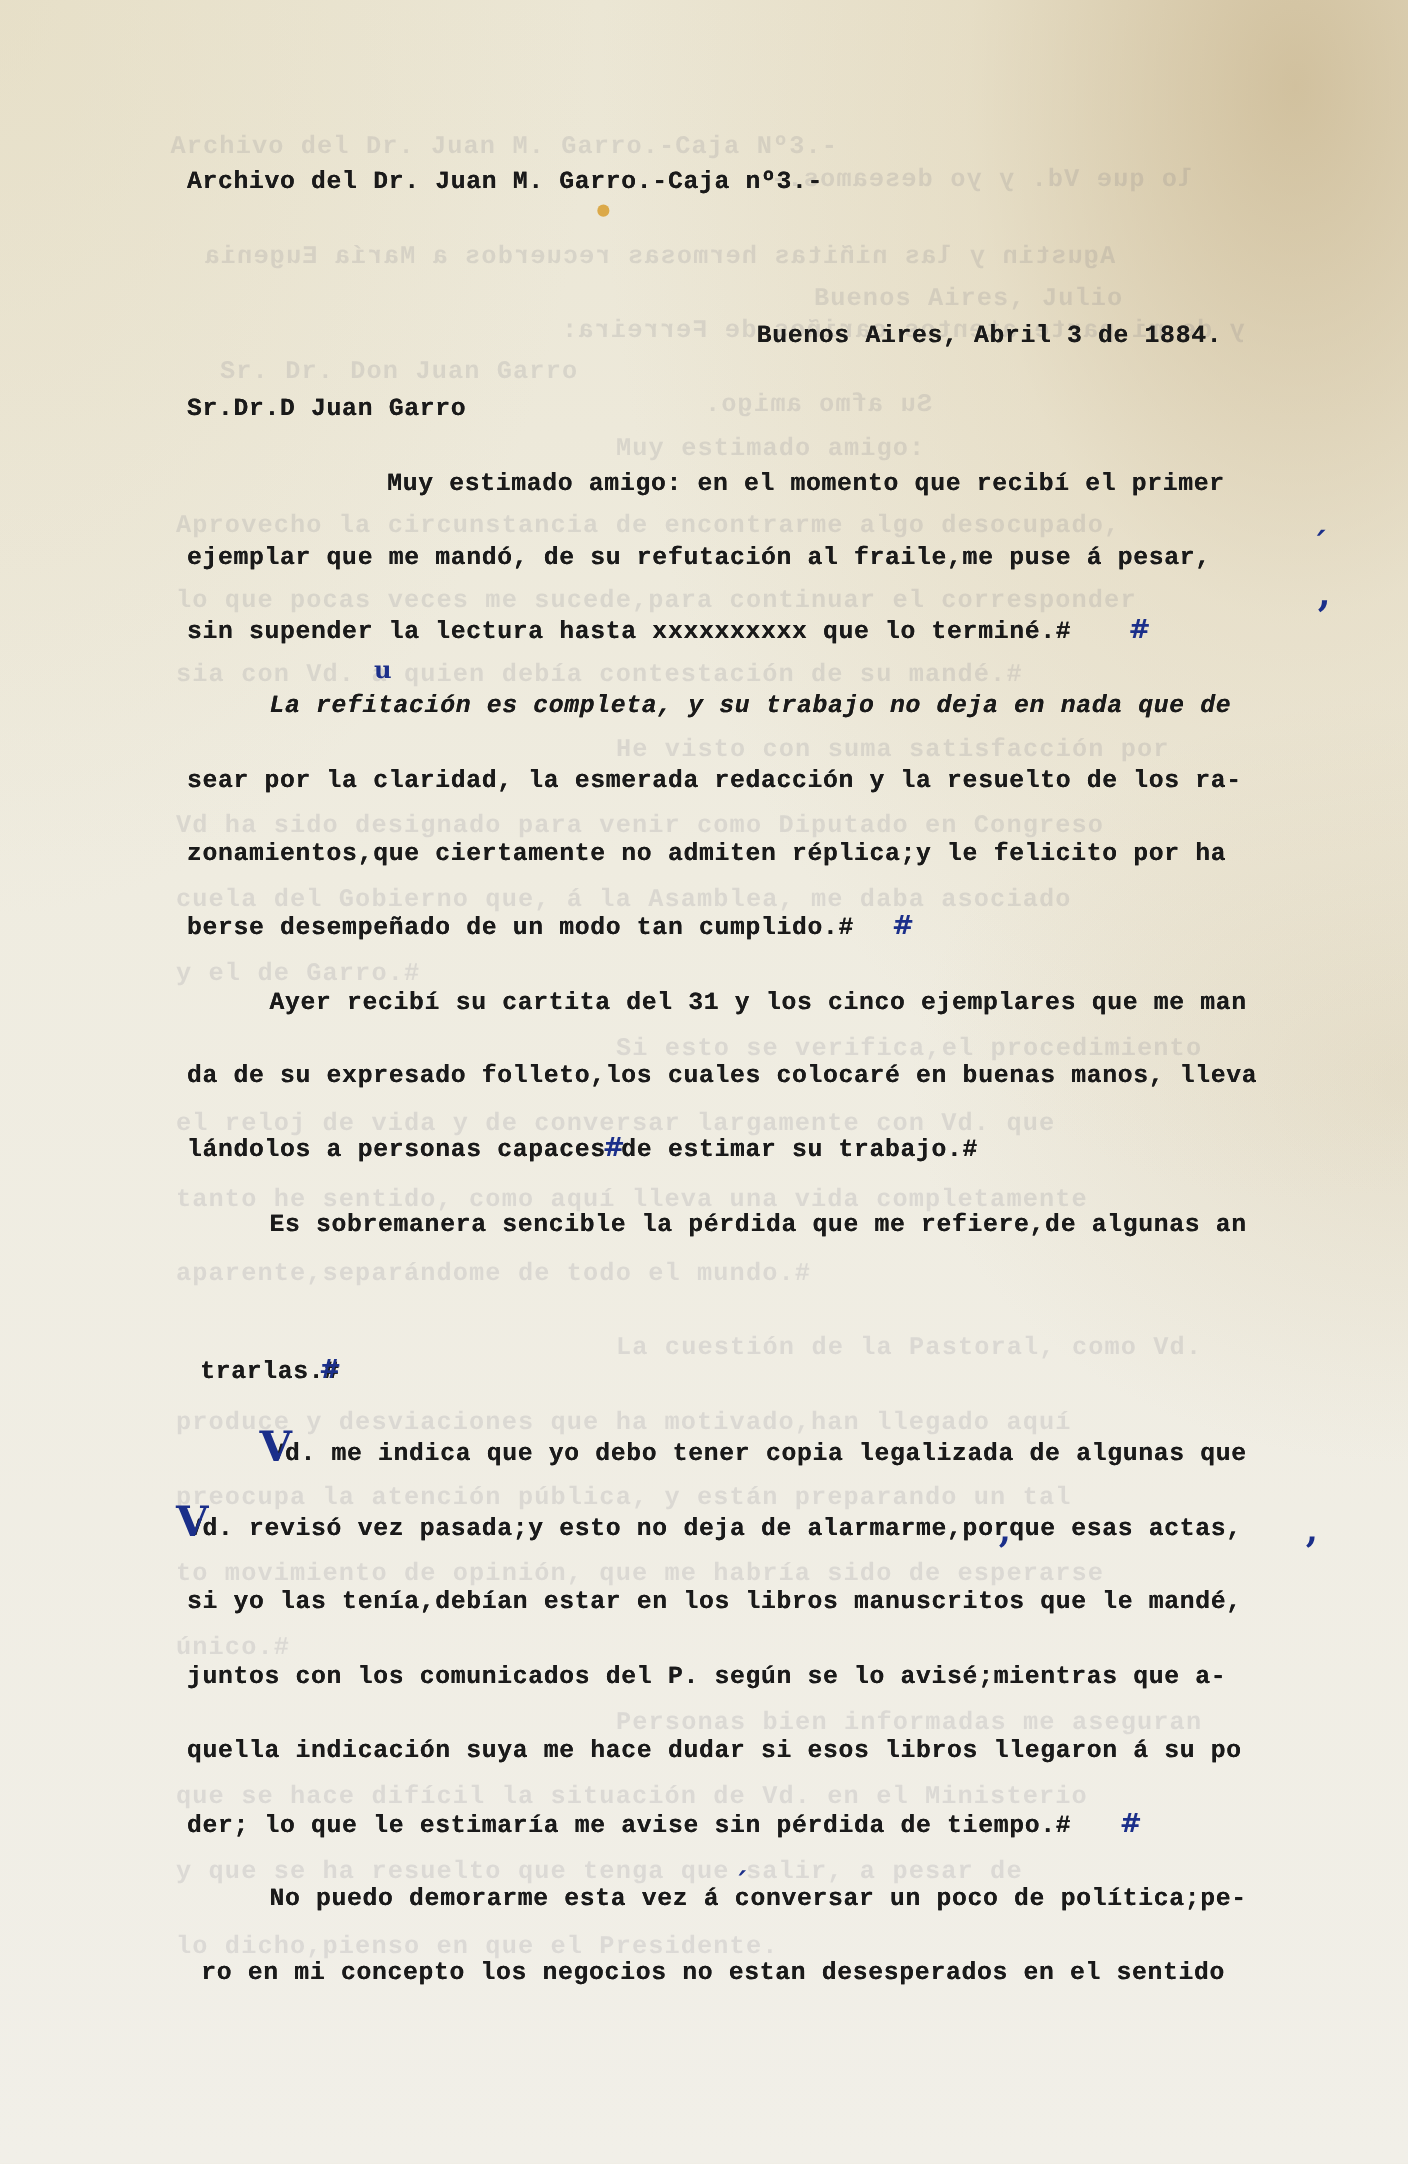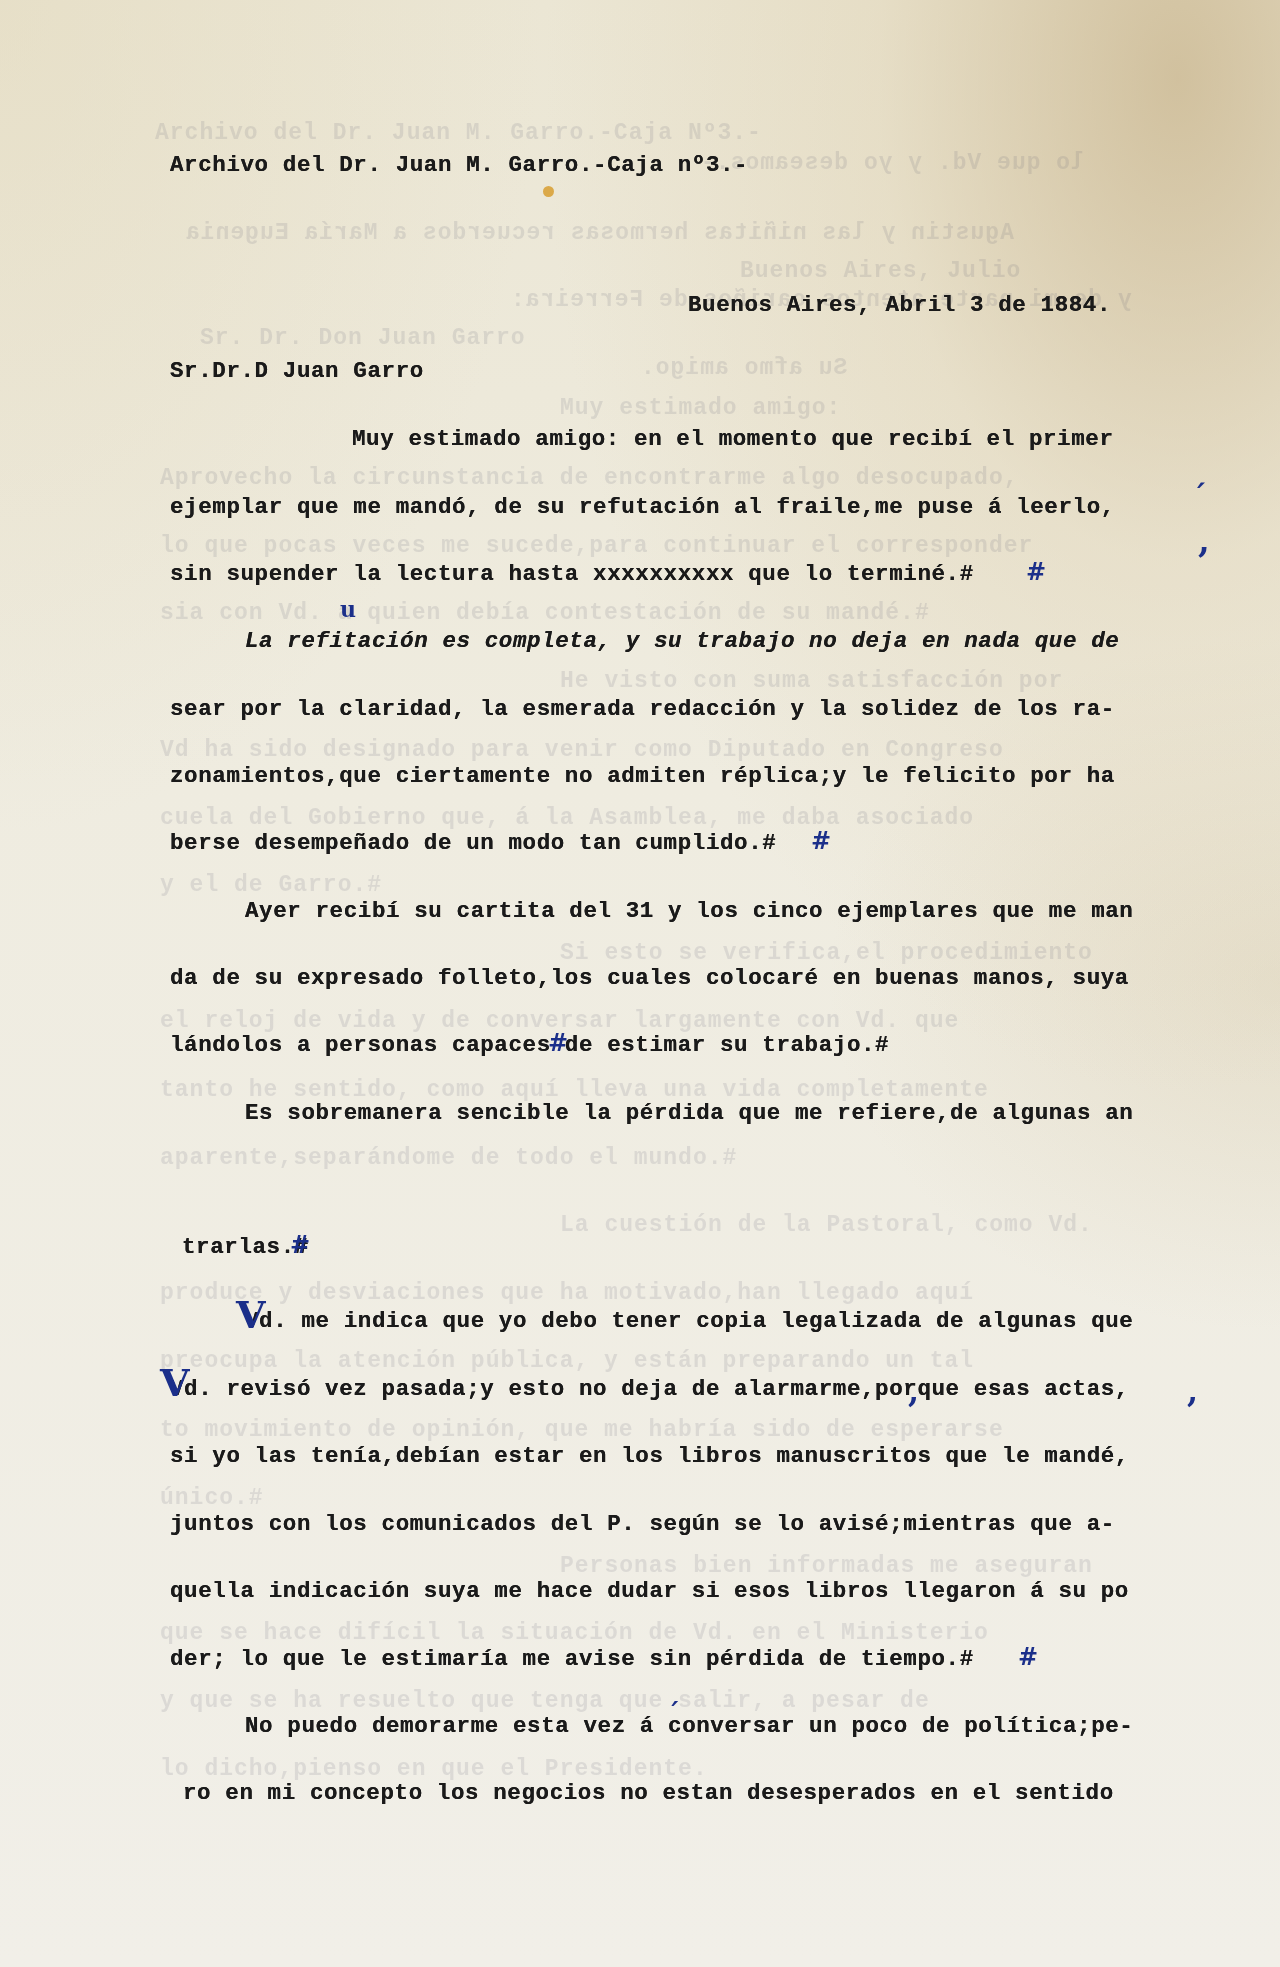--- a/index.html
+++ b/index.html
@@ -91,30 +91,30 @@
   <div class="bleed" style="left:160px;top:1688px;">y que se ha resuelto que tenga que salir, a pesar de</div>
   <div class="bleed" style="left:160px;top:1756px;">lo dicho,pienso en que el Presidente.</div>
 
   <div class="stain" style="left:543px;top:186px;"></div>
 
   <div class="line" style="top:152px;">Archivo del Dr. Juan M. Garro.-Caja nº3.-</div>
   <div class="line" style="left:688px;top:292px;">Buenos Aires, Abril 3 de 1884.</div>
   <div class="line" style="top:358px;">Sr.Dr.D Juan Garro</div>
 
   <div class="line indent-big" style="top:426px;">Muy estimado amigo: en el momento que recibí el primer</div>
-  <div class="line" style="top:494px;">ejemplar que me mandó, de su refutación al fraile,me puse á leerlo,</div>
+  <div class="line" style="top:494px;">ejemplar que me mandó, de su refutación al fraile,me puse á pesar,</div>
   <div class="line" style="top:561px;">sin supender la lectura hasta xxxxxxxxxx que lo terminé.#</div>
 
   <div class="line indent" style="top:628px;font-style:italic;">La refitación es completa, y su trabajo no deja en nada que de</div>
-  <div class="line" style="top:696px;">sear por la claridad, la esmerada redacción y la solidez de los ra-</div>
+  <div class="line" style="top:696px;">sear por la claridad, la esmerada redacción y la resuelto de los ra-</div>
   <div class="line" style="top:763px;">zonamientos,que ciertamente no admiten réplica;y le felicito por ha</div>
   <div class="line" style="top:830px;">berse desempeñado de un modo tan cumplido.#</div>
 
   <div class="line indent" style="top:898px;">Ayer recibí su cartita del 31 y los cinco ejemplares que me man</div>
-  <div class="line" style="top:965px;">da de su expresado folleto,los cuales colocaré en buenas manos, suya</div>
+  <div class="line" style="top:965px;">da de su expresado folleto,los cuales colocaré en buenas manos, lleva</div>
   <div class="line" style="top:1032px;">lándolos a personas capaces de estimar su trabajo.#</div>
 
   <div class="line indent" style="top:1100px;">Es sobremanera sencible la pérdida que me refiere,de algunas an</div>
   <div class="line" style="top:1234px;margin-left:12px;">trarlas.#</div>
 
   <div class="line indent" style="top:1308px;">Vd. me indica que yo debo tener copia legalizada de algunas que</div>
   <div class="line" style="top:1376px;">Vd. revisó vez pasada;y esto no deja de alarmarme,porque esas actas,</div>
   <div class="line" style="top:1443px;">si yo las tenía,debían estar en los libros manuscritos que le mandé,</div>
   <div class="line" style="top:1511px;">juntos con los comunicados del P. según se lo avisé;mientras que a-</div>
   <div class="line" style="top:1578px;">quella indicación suya me hace dudar si esos libros llegaron á su po</div>

